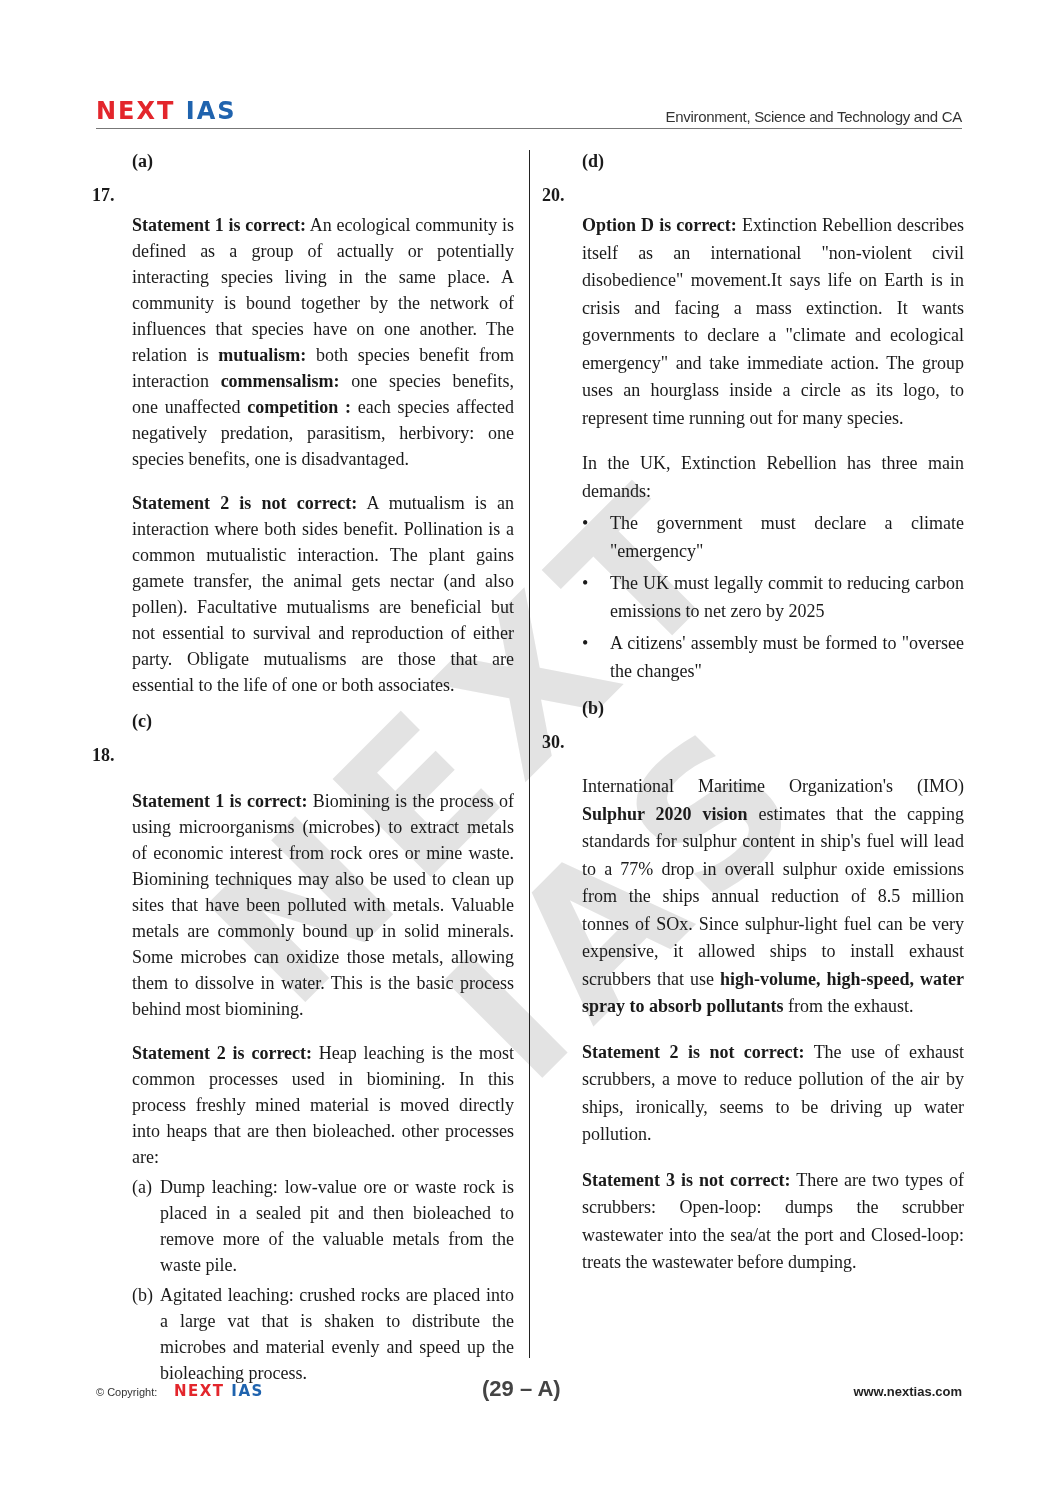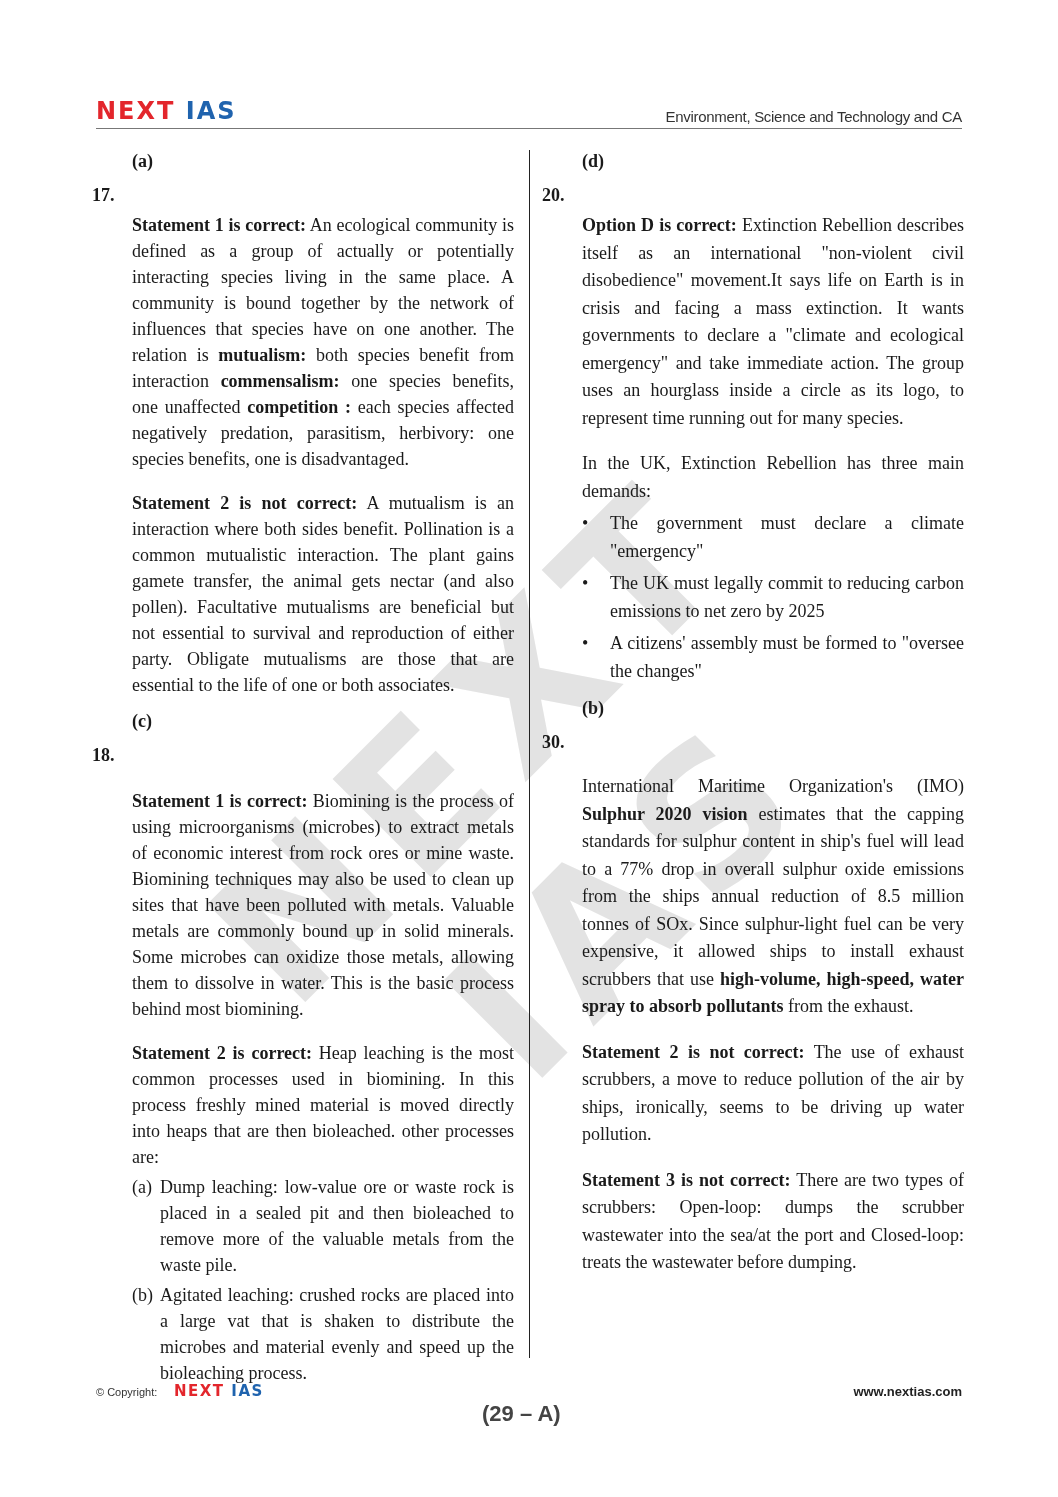--- a/index.html
+++ b/index.html
@@ -49,21 +49,21 @@
 
   
   .footer { position: absolute; left: 96px; top: 1380px; width: 866px; height: 30px; }
   .copyright { position: absolute; left: 0; top: 6px; font-family: "Liberation Sans", sans-serif;
                font-size: 11px; color: #333; }
   .footer-logo { position: absolute; left: 78px; top: 2px; font-family: "DejaVu Sans", sans-serif;
                  font-weight: bold; font-size: 15px; letter-spacing: 1.5px; }
   .footer-logo .red { color: #e3262c; }
   .footer-logo .blue { color: #1f63ae; }
   .page-num { position: absolute; left: 386px; top: -4px; font-family: "Liberation Sans", sans-serif;
-              font-size: 22px; font-weight: bold; color: #444; margin-top: 25px; }
+              font-size: 22px; font-weight: bold; color: #444; }
   .site { position: absolute; right: 0; top: 4px; font-family: "Liberation Sans", sans-serif;
           font-size: 13px; font-weight: bold; color: #222; }
 </style>
 </head>
 <body>
 
 <div class="header">
   <div class="logo">
     <span class="red">NEXT</span>
     <span class="blue">IAS</span>

